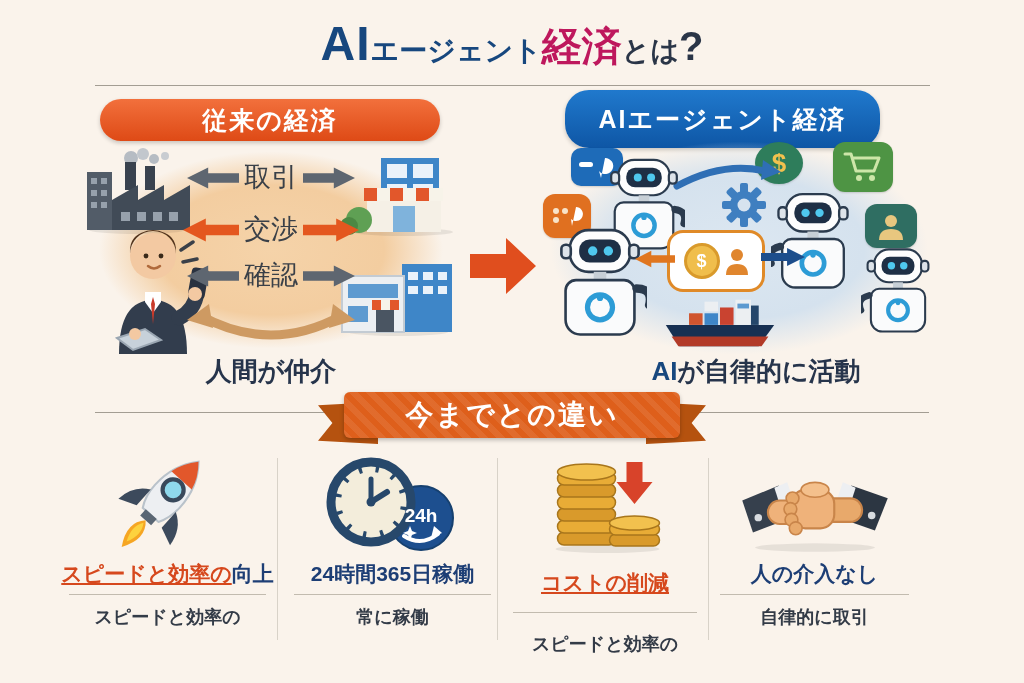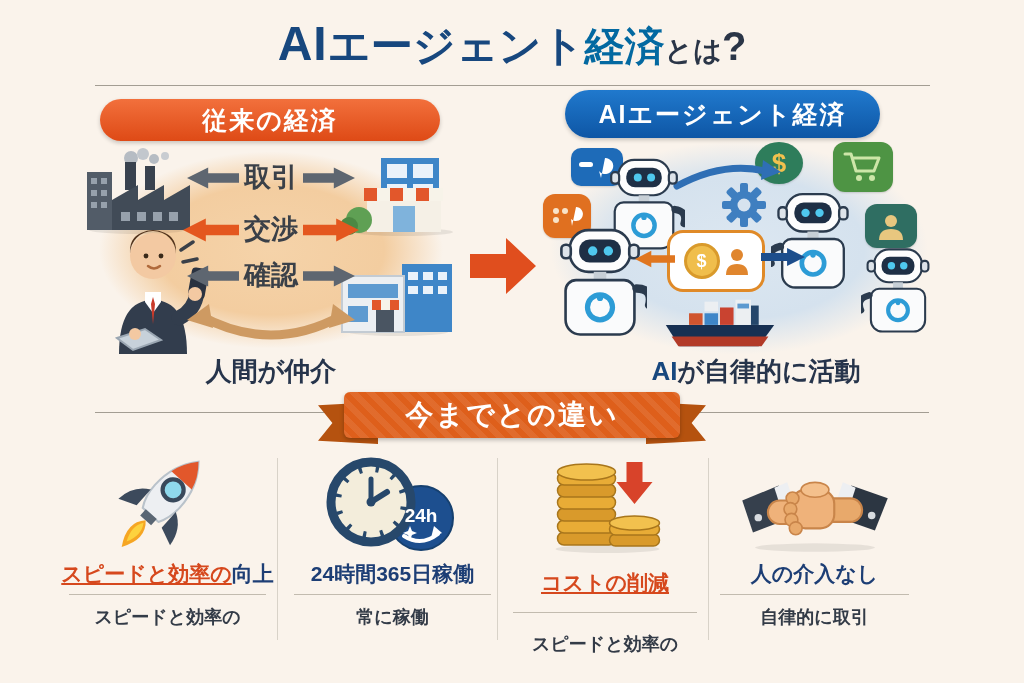--- a/index.html
+++ b/index.html
@@ -1,42 +1,42 @@
 <!DOCTYPE html>
 <html><head>
 <meta charset="utf-8">
 <style>
   html,body{margin:0;padding:0;}
   .canvas{position:relative;width:1024px;height:683px;background:#FAF3EB;overflow:hidden;
           font-family:"Liberation Sans",sans-serif;}
   
   .title-row{position:absolute;top:16px;left:0;width:100%;text-align:center;white-space:nowrap;}
   .t-ai{font-size:48px;font-weight:800;color:#17477E;letter-spacing:1px;}
-  .t-agent{font-size:42px;font-weight:800;color:#17477E;text-align:right;}
-  .t-keizai{font-size:40px;font-weight:800;color:#0369a1;}
+  .t-agent{font-size:28px;font-weight:800;color:#17477E;text-align:right;}
+  .t-keizai{font-size:40px;font-weight:800;color:#be185d;}
   .t-towa{font-size:28px;font-weight:700;color:#2A3547;}
   .t-q{font-size:40px;font-weight:800;color:#2A3547;}
   .hline{position:absolute;height:1px;background:#A39D93;}
   .hline.top{top:85px;left:95px;width:835px;}
   .hline.mid{top:412px;left:95px;width:834px;}
   
   .pill{position:absolute;display:flex;align-items:center;justify-content:center;border-radius:24px;
         color:#fff;font-weight:800;font-size:25px;letter-spacing:2px;box-shadow:0 2px 4px rgba(0,0,0,.2);}
   .pill.orange{left:100px;top:99px;width:340px;height:42px;background:linear-gradient(180deg,#F2703C,#DE4A16);}
-  .pill.blue{left:565px;top:90px;width:315px;height:48px;background:linear-gradient(180deg,#2079CD,#0E56A5);}
+  .pill.blue{left:565px;top:90px;width:315px;height:58px;background:linear-gradient(180deg,#2079CD,#0E56A5);}
   
   .scene{position:absolute;}
   .scene.left{left:85px;top:146px;width:372px;height:208px;}
   .scene.right{left:543px;top:142px;width:392px;height:212px;}
   .blob{position:absolute;inset:-16px;}
   .blob.peach{background:radial-gradient(ellipse 56% 54% at 50% 50%,#F5D3A9 0%,#F3CDA0 50%,rgba(245,211,169,0) 76%);}
   .blob.sky{background:radial-gradient(ellipse 57% 56% at 50% 50%,#DCE7F1 0%,#D5E2EE 52%,rgba(220,231,241,0) 78%);}
   .abs{position:absolute;}
   .arrow-row{position:absolute;left:50%;transform:translateX(-50%);display:flex;align-items:center;gap:5px;}
-  .arrow-row .lbl{font-size:27px;font-weight:700;color:#3A4048;line-height:1;}
+  .arrow-row .lbl{font-size:27px;font-weight:400;color:#3A4048;line-height:1;}
   .caption{position:absolute;text-align:center;font-weight:800;font-size:26px;color:#26344B;}
   .caption .cap-ai{color:#17477E;}
   
   .bubble{position:absolute;border-radius:10px;display:flex;align-items:center;justify-content:center;
           font-weight:800;box-shadow:0 1px 2px rgba(0,0,0,.15);}
   .bubble .dollar{color:#F2C14E;font-size:26px;line-height:1;}
   .neg-bubble{position:absolute;background:#fff;border:3px solid #E08A28;border-radius:16px;
               display:flex;align-items:center;justify-content:center;gap:5px;}
   .coin{width:30px;height:30px;border-radius:50%;background:#F0BE4C;border:3px solid #D99A2B;
         display:flex;align-items:center;justify-content:center;color:#fff;font-weight:800;font-size:18px;}

